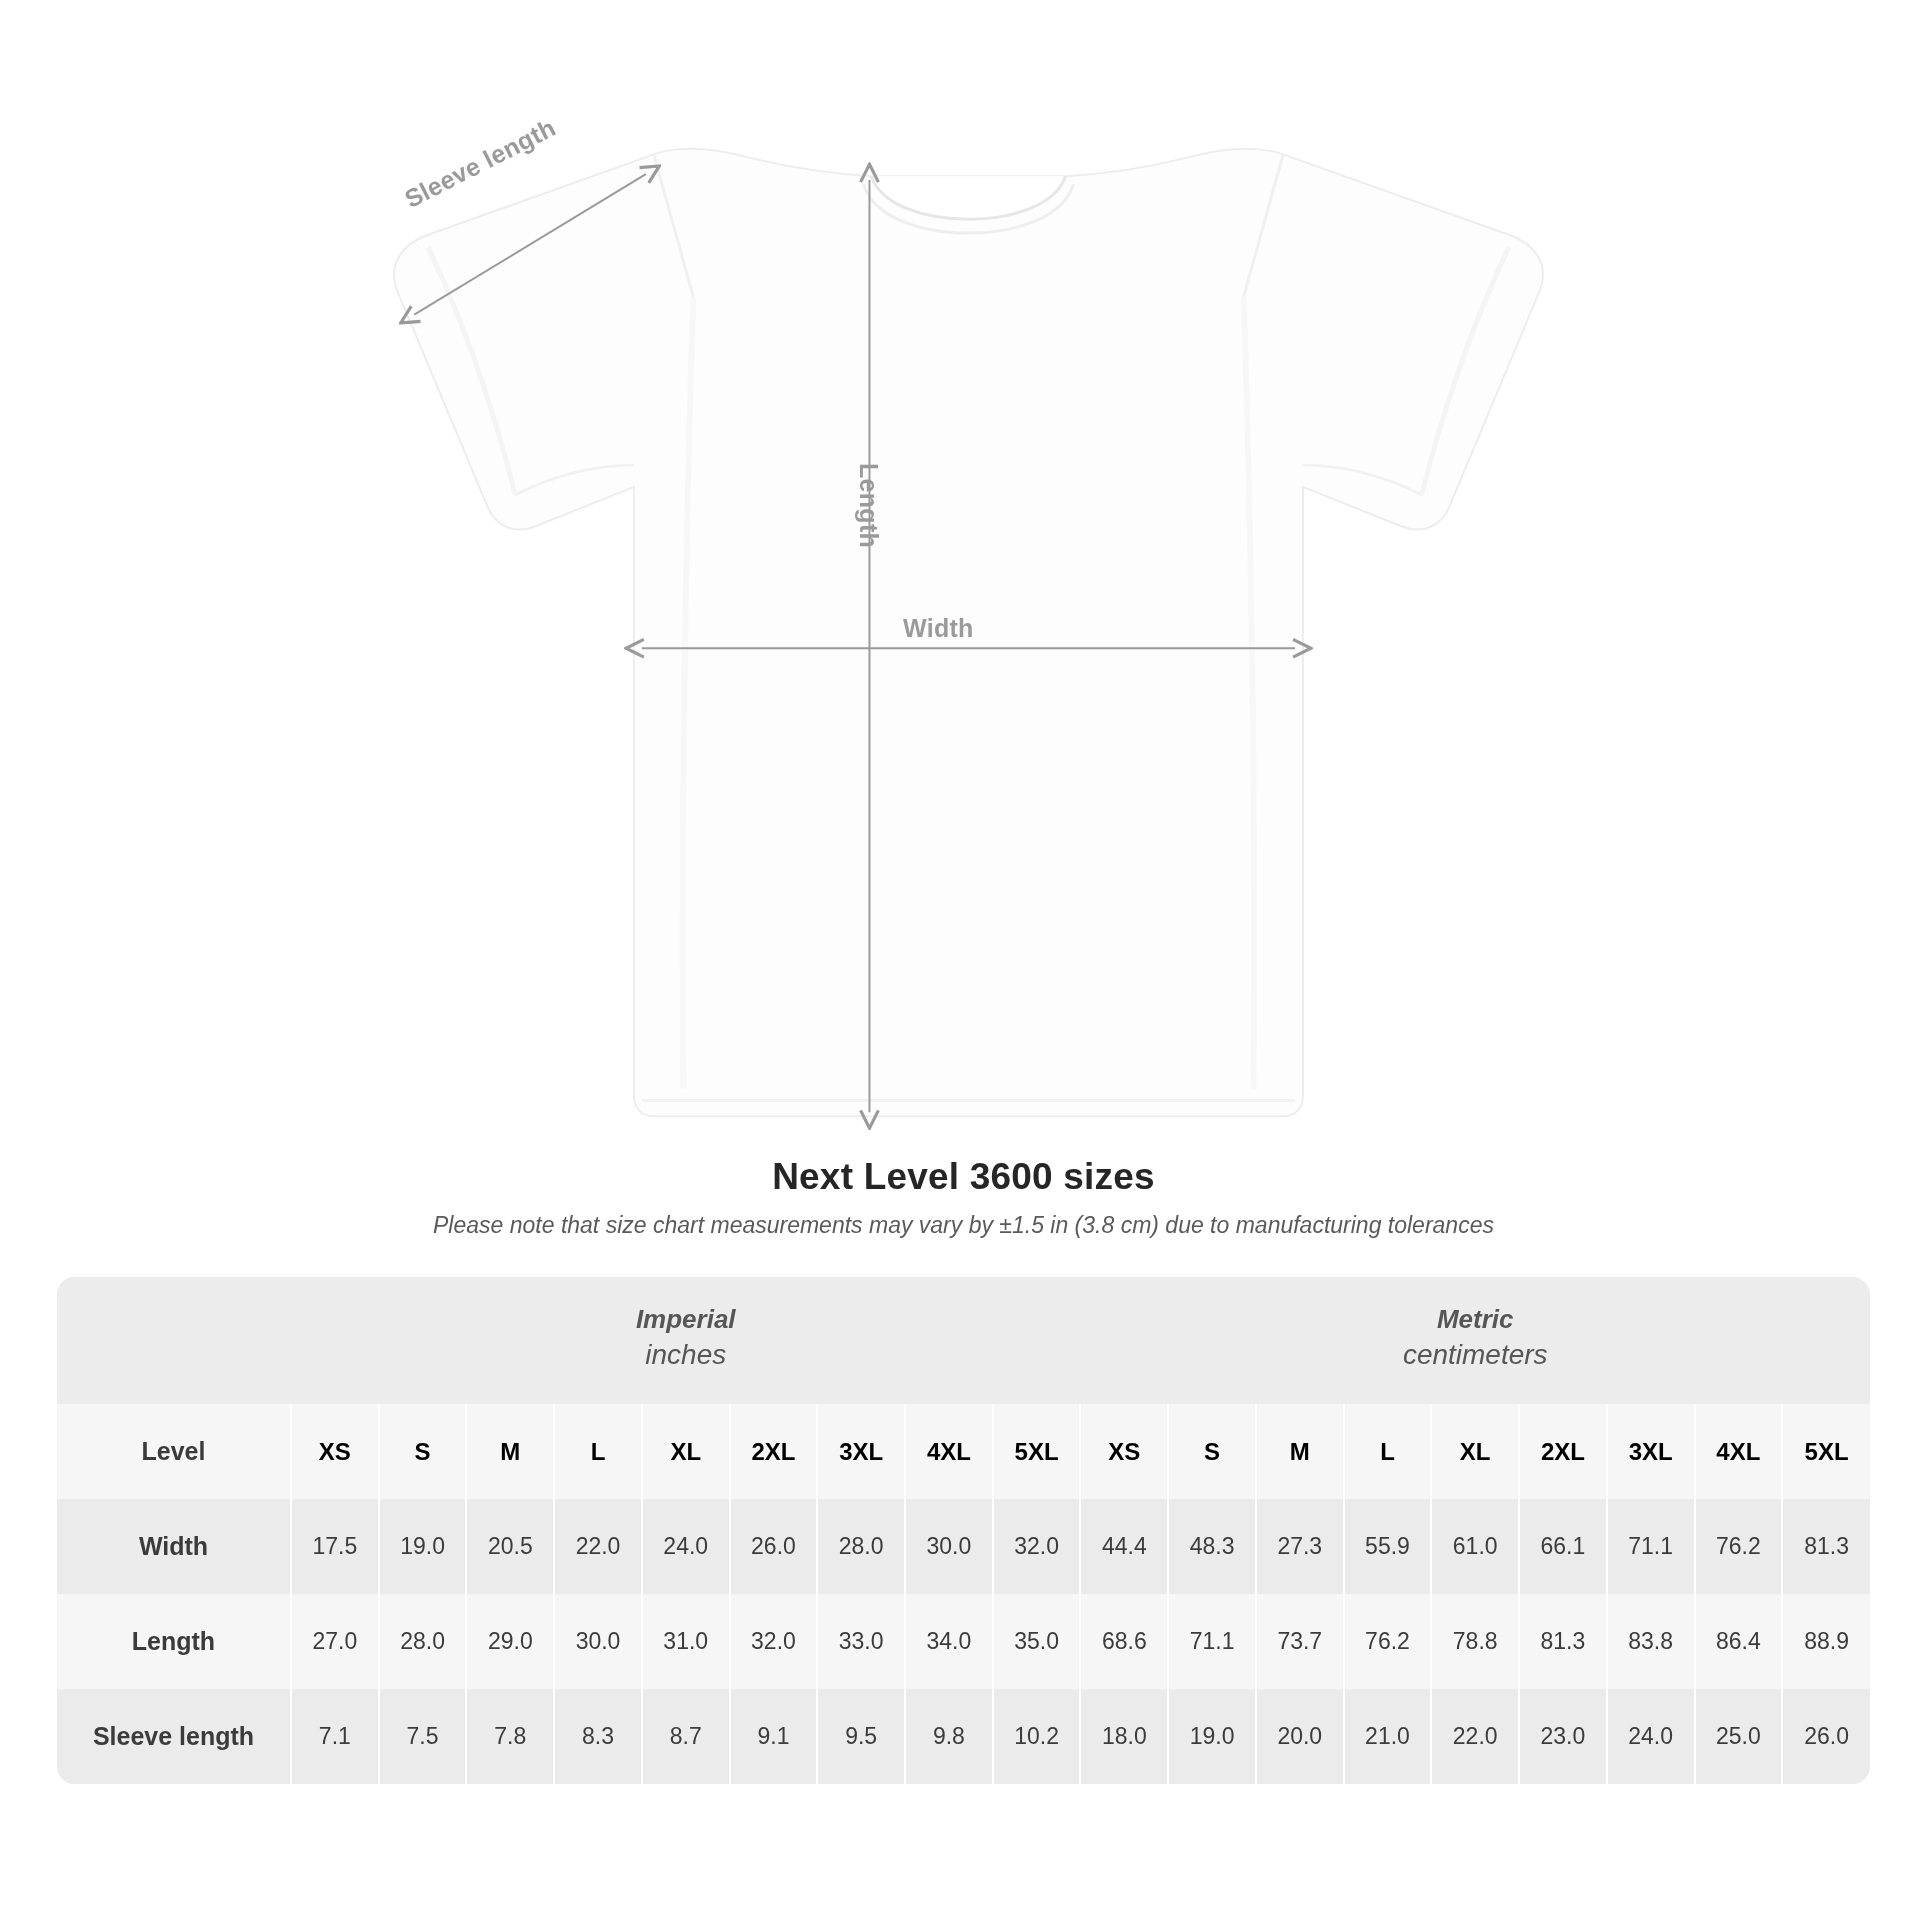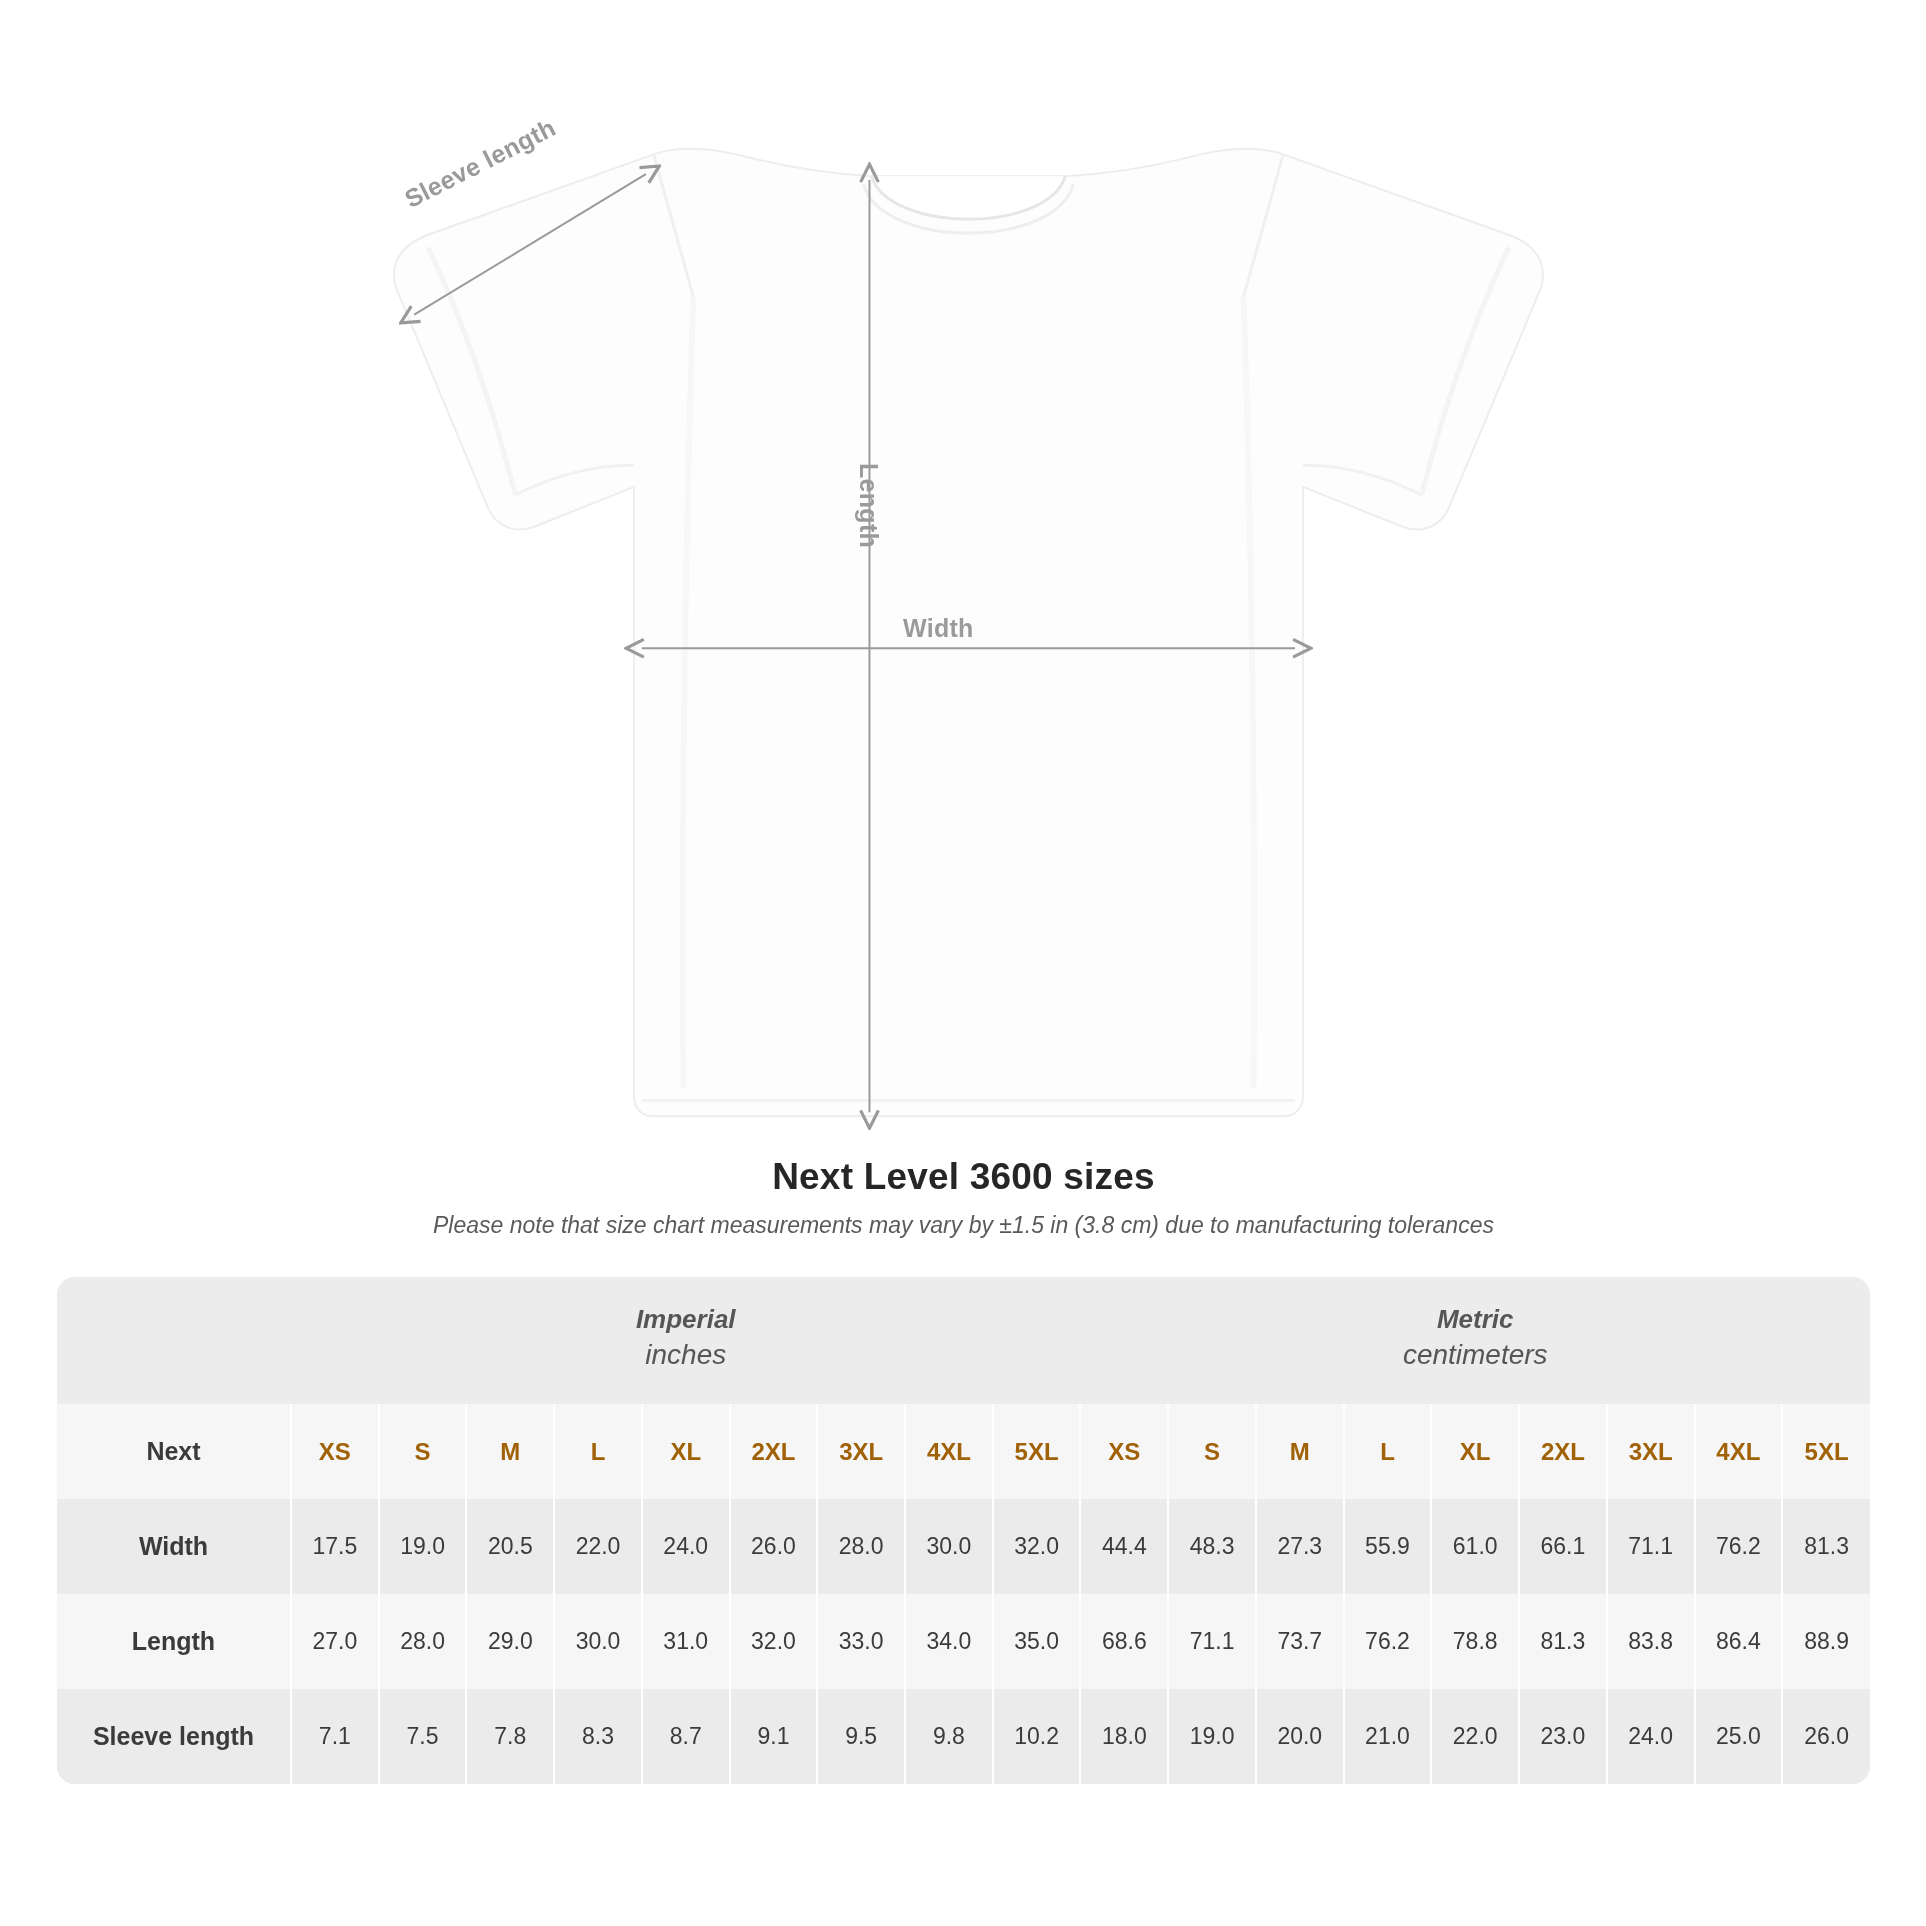--- a/index.html
+++ b/index.html
@@ -115,21 +115,21 @@
   .unit-units {
     font-size: 28px;
     font-style: italic;
     color: #565656;
     display: block;
     line-height: 1.5;
   }
   .hdr-cell {
     font-weight: bold;
     font-size: 24px;
-    color: #a16207;
+    color: #000000;
   }
   .rowlabel {
     font-weight: bold;
     font-size: 25px;
     color: #3b3b3b;
   }
   .col-label { width: 234px; }
 </style>
 </head>
 <body>
@@ -213,21 +213,21 @@
           <td class="unit-head" colspan="9">
             <span class="unit-system">Imperial</span>
             <span class="unit-units">inches</span>
           </td>
           <td class="unit-head" colspan="9">
             <span class="unit-system">Metric</span>
             <span class="unit-units">centimeters</span>
           </td>
         </tr>
         <tr class="row-alt">
-          <td class="rowlabel col-label">Next</td>
+          <td class="rowlabel col-label">Level</td>
           <td class="hdr-cell">XS</td>
           <td class="hdr-cell">S</td>
           <td class="hdr-cell">M</td>
           <td class="hdr-cell">L</td>
           <td class="hdr-cell">XL</td>
           <td class="hdr-cell">2XL</td>
           <td class="hdr-cell">3XL</td>
           <td class="hdr-cell">4XL</td>
           <td class="hdr-cell">5XL</td>
           <td class="hdr-cell">XS</td>

